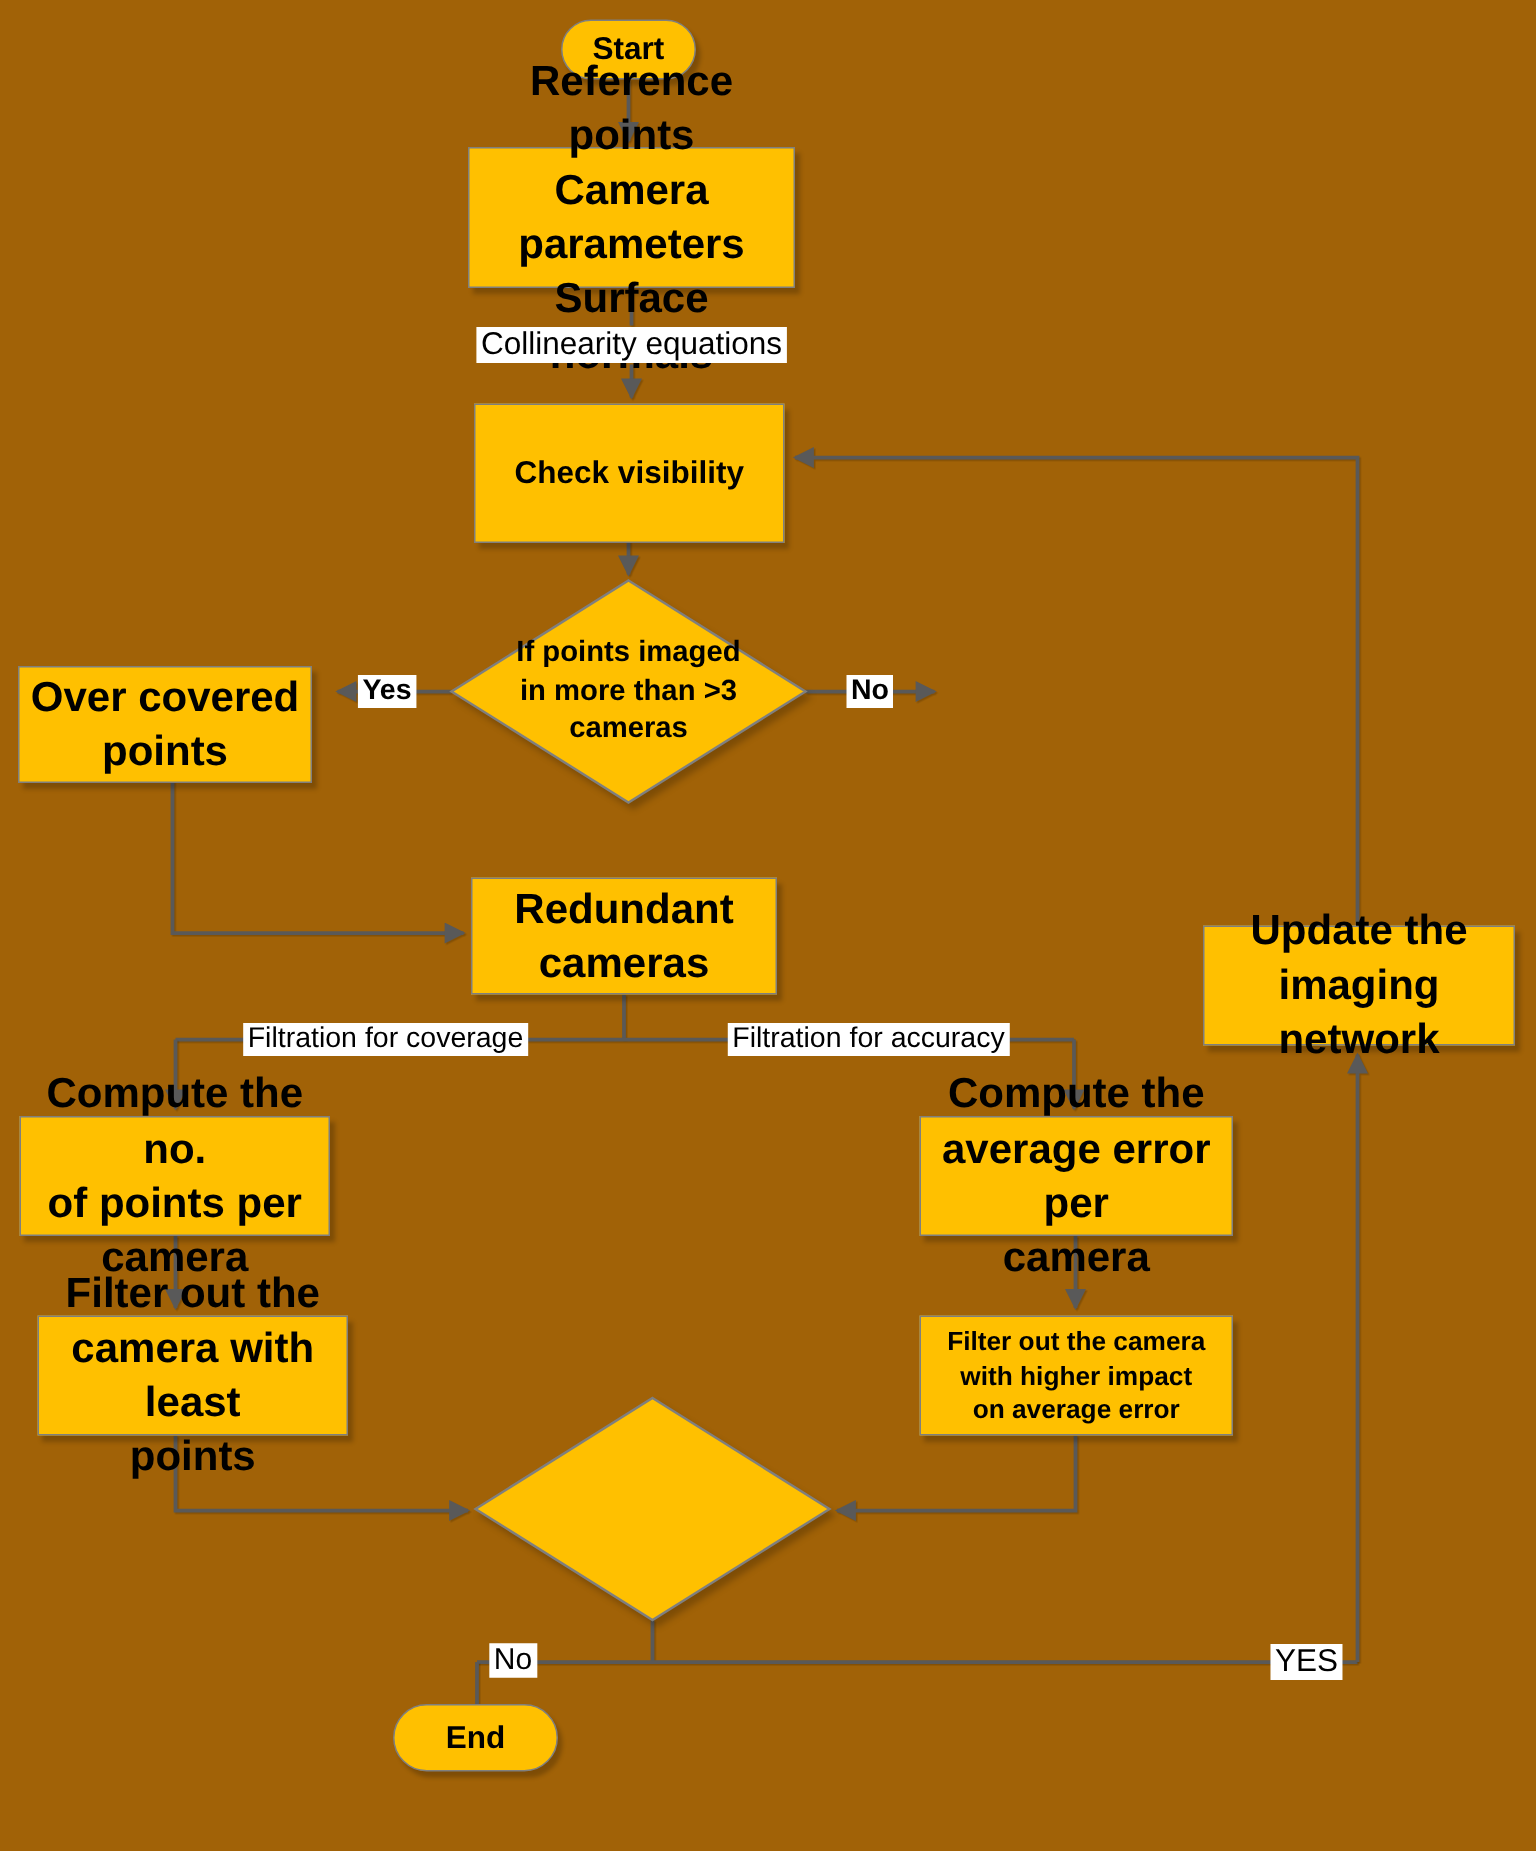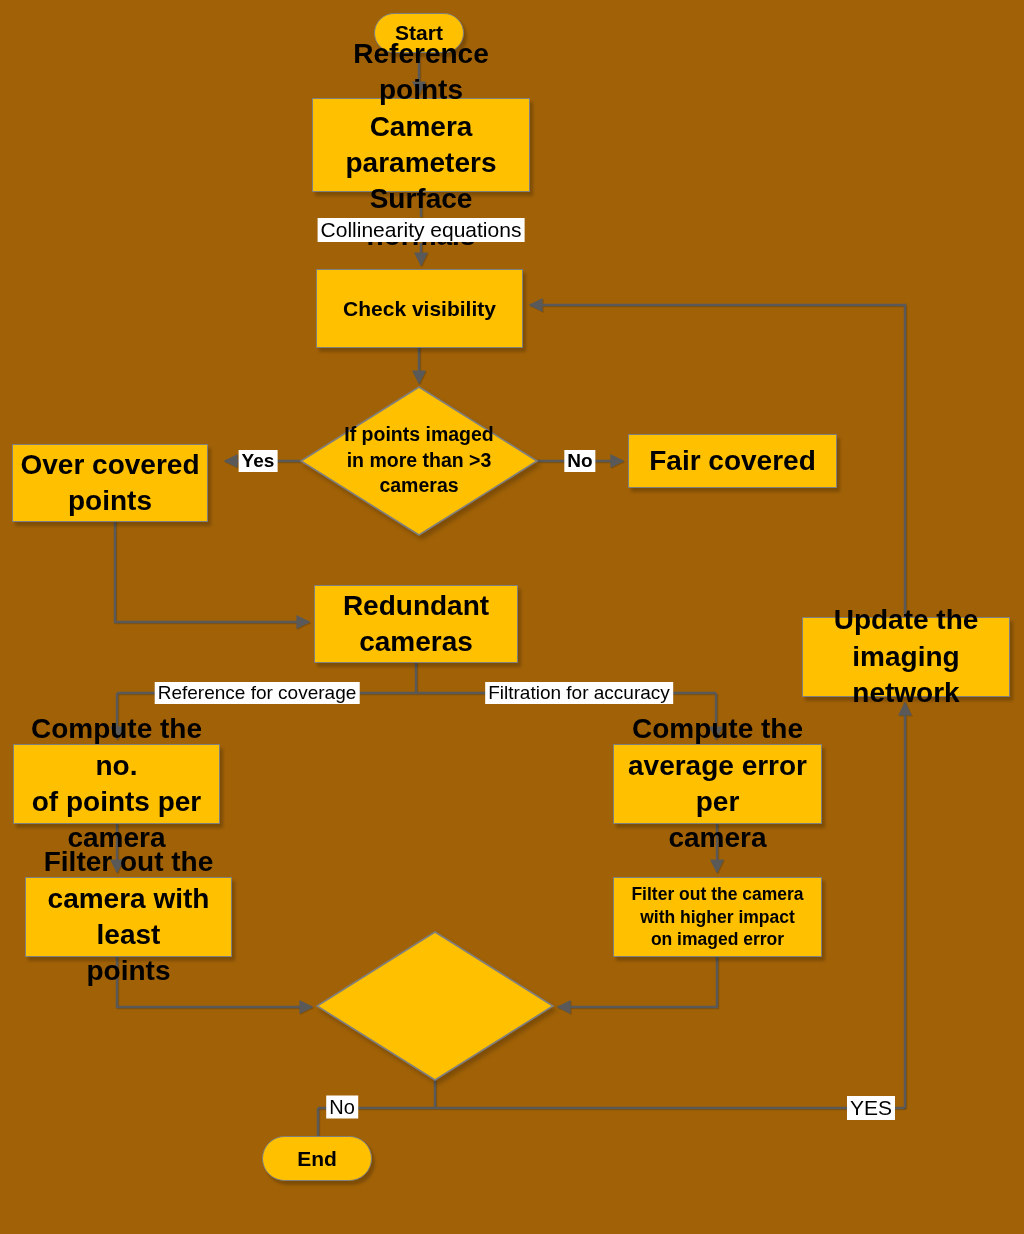--- a/index.html
+++ b/index.html
@@ -113,32 +113,29 @@
   <div class="node pill fs-start" style="left:374px; top:13px; width:90px; height:40px;">
     <span class="node-label">Start</span>
   </div>
 
   <div class="node" style="left:312px; top:98px; width:218px; height:94px;">
     <span class="node-label">Reference points
 Camera parameters
 Surface normals</span>
   </div>
 
-  <div class="node" style="left:316px; top:269px; width:207px; height:79px;">
+  <div class="node" style="left:316px; top:269px; width:207px; height:93px;">
     <span class="node-label" style="font-size:21px;">Check visibility</span>
   </div>
 
   <div class="node" style="left:12px; top:444px; width:196px; height:78px;">
     <span class="node-label">Over covered
 points</span>
   </div>
 
-  <div class="node" style="left:628px; top:434px; width:209px; height:54px;">
-    <span class="node-label">Fair covered</span>
-  </div>
 
   <div class="node" style="left:314px; top:585px; width:204px; height:78px;">
     <span class="node-label">Redundant
 cameras</span>
   </div>
 
   <div class="node" style="left:13px; top:744px; width:207px; height:80px;">
     <span class="node-label">Compute the no.
 of points per
 camera</span>
@@ -152,21 +149,21 @@
 
   <div class="node" style="left:613px; top:744px; width:209px; height:80px;">
     <span class="node-label">Compute the
 average error per
 camera</span>
   </div>
 
   <div class="node fs-small" style="left:613px; top:877px; width:209px; height:80px;">
     <span class="node-label">Filter out the camera
 with higher impact
-on imaged error</span>
+on average error</span>
   </div>
 
   <div class="node" style="left:802px; top:617px; width:208px; height:80px;">
     <span class="node-label">Update the
 imaging network</span>
   </div>
 
   <div class="node pill fs-start" style="left:262px; top:1136px; width:110px; height:45px;text-align:center;">
     <span class="node-label">End</span>
   </div>
@@ -175,21 +172,21 @@
 in more than &gt;3
 cameras</div>
 
 
   <div class="edge-label big" style="left:421px; top:230px;">Collinearity equations</div>
 
   <div class="edge-label bold" style="left:258px; top:461px;">Yes</div>
 
   <div class="edge-label bold" style="left:580px; top:461px;">No</div>
 
-  <div class="edge-label" style="left:257px; top:693px;">Reference for coverage</div>
+  <div class="edge-label" style="left:257px; top:693px;">Filtration for coverage</div>
 
   <div class="edge-label" style="left:579px; top:693px;">Filtration for accuracy</div>
 
   <div class="edge-label" style="left:342px; top:1107px; font-size:20px;">No</div>
 
   <div class="edge-label big" style="left:871px; top:1108px;">YES</div>
 
 </div>
 
 </body></html>

